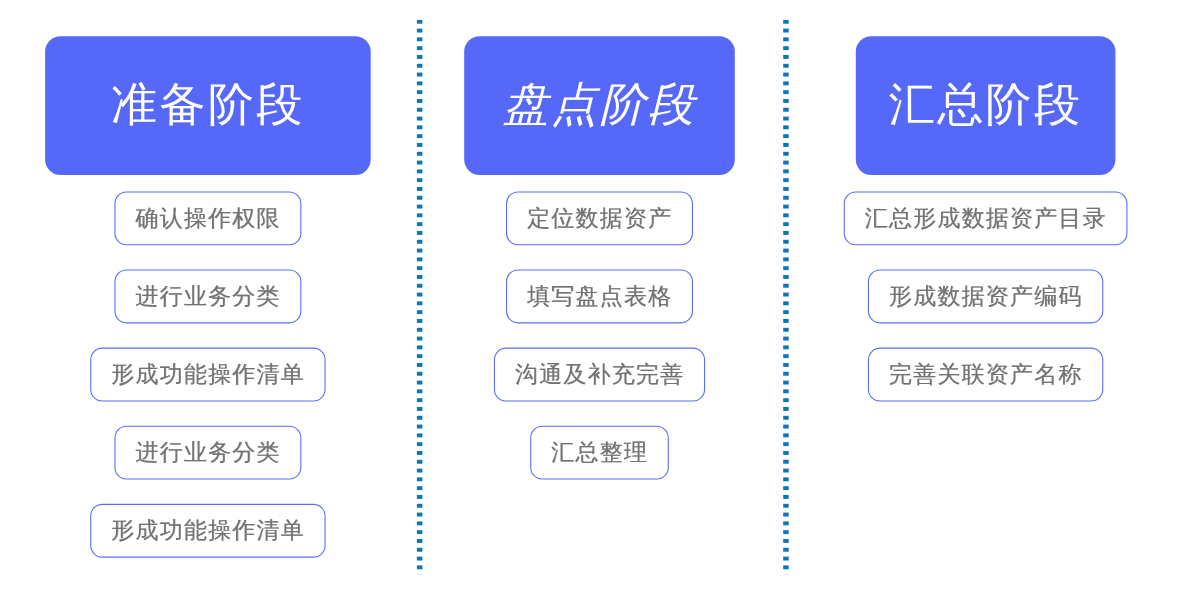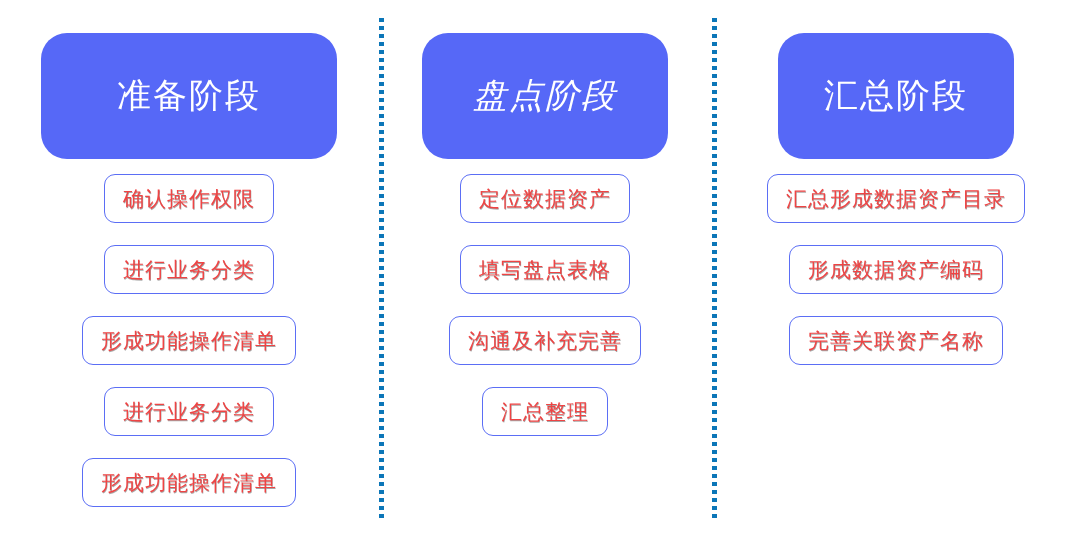--- a/index.html
+++ b/index.html
@@ -34,24 +34,24 @@
     box-sizing: border-box;
   }
 
   .col-0 { width: 378px; padding-top: 33px; }
   .col-1 { width: 334px; padding-top: 33px; }
   .col-2 { width: 368px; padding-top: 33px; }
 
   
   .phase-header {
     background: #5668f7;
-    border-radius: 26px;
+    border-radius: 14px;
     color: #ffffff;
     font-family: "Liberation Serif", "DejaVu Serif", serif;
-    font-size: 34px;
+    font-size: 42px;
     line-height: 1;
     letter-spacing: 2px;
     display: flex;
     align-items: center;
     justify-content: center;
     height: 126px;
     box-sizing: border-box;
     user-select: none;
   }
   .col-0 .phase-header { width: 296px; }
@@ -65,21 +65,21 @@
     flex-direction: column;
     align-items: center;
     gap: 22px;
     width: 100%;
   }
 
   .step-box {
     border: 1.6px solid #5b6ef5;
     border-radius: 11px;
     background: #ffffff;
-    color: #ef4444;
+    color: #737373;
     font-family: "Liberation Sans", "DejaVu Sans", sans-serif;
     font-size: 21px;
     line-height: 1;
     letter-spacing: 1px;
     height: 49px;
     box-sizing: border-box;
     display: flex;
     align-items: center;
     justify-content: center;
     padding: 0 18px;

